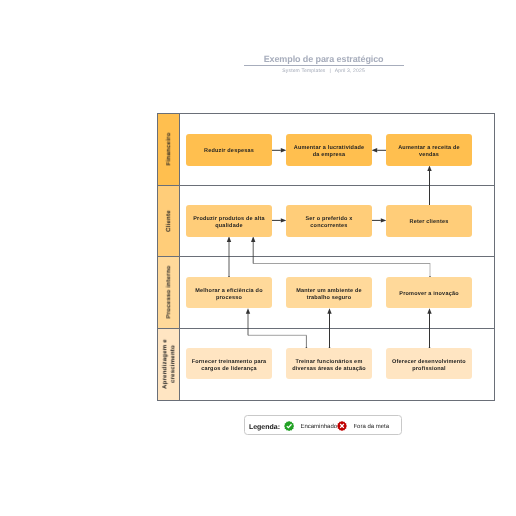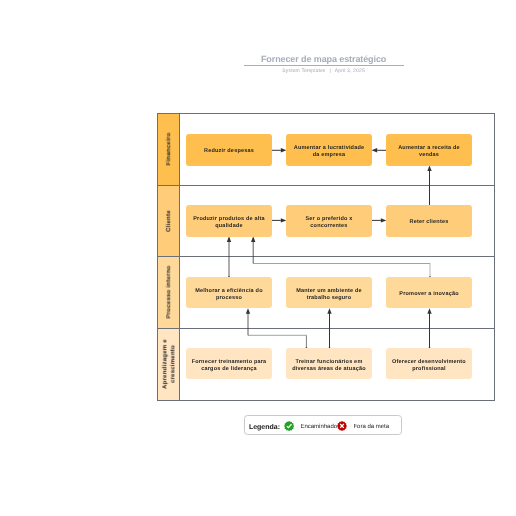--- a/index.html
+++ b/index.html
@@ -43,21 +43,21 @@
                line-height:6px;transform:translateZ(0);}
   .badge{position:absolute;display:block;line-height:0;}
   #okbadge .badge-burst{fill:#22a125;}
   #xbadge  .badge-burst{fill:#c00000;}
 </style>
 </head>
 <body>
 
 <div id="root">
 
-  <div class="title">Fornecer de mapa estratégico</div>
+  <div class="title">Exemplo de para estratégico</div>
   <div class="titlerule"></div>
   <div class="subtitle">
     <span>System Templates</span>
     <span style="margin:0 2.5px">|</span>
     <span>April 3, 2025</span>
   </div>
 
   <div class="map" id="map">
       <svg width="338" height="287" viewBox="0 0 338 287">
         <rect x="0" y="0" width="22.4" height="72" fill="#ffbf4f"></rect>

